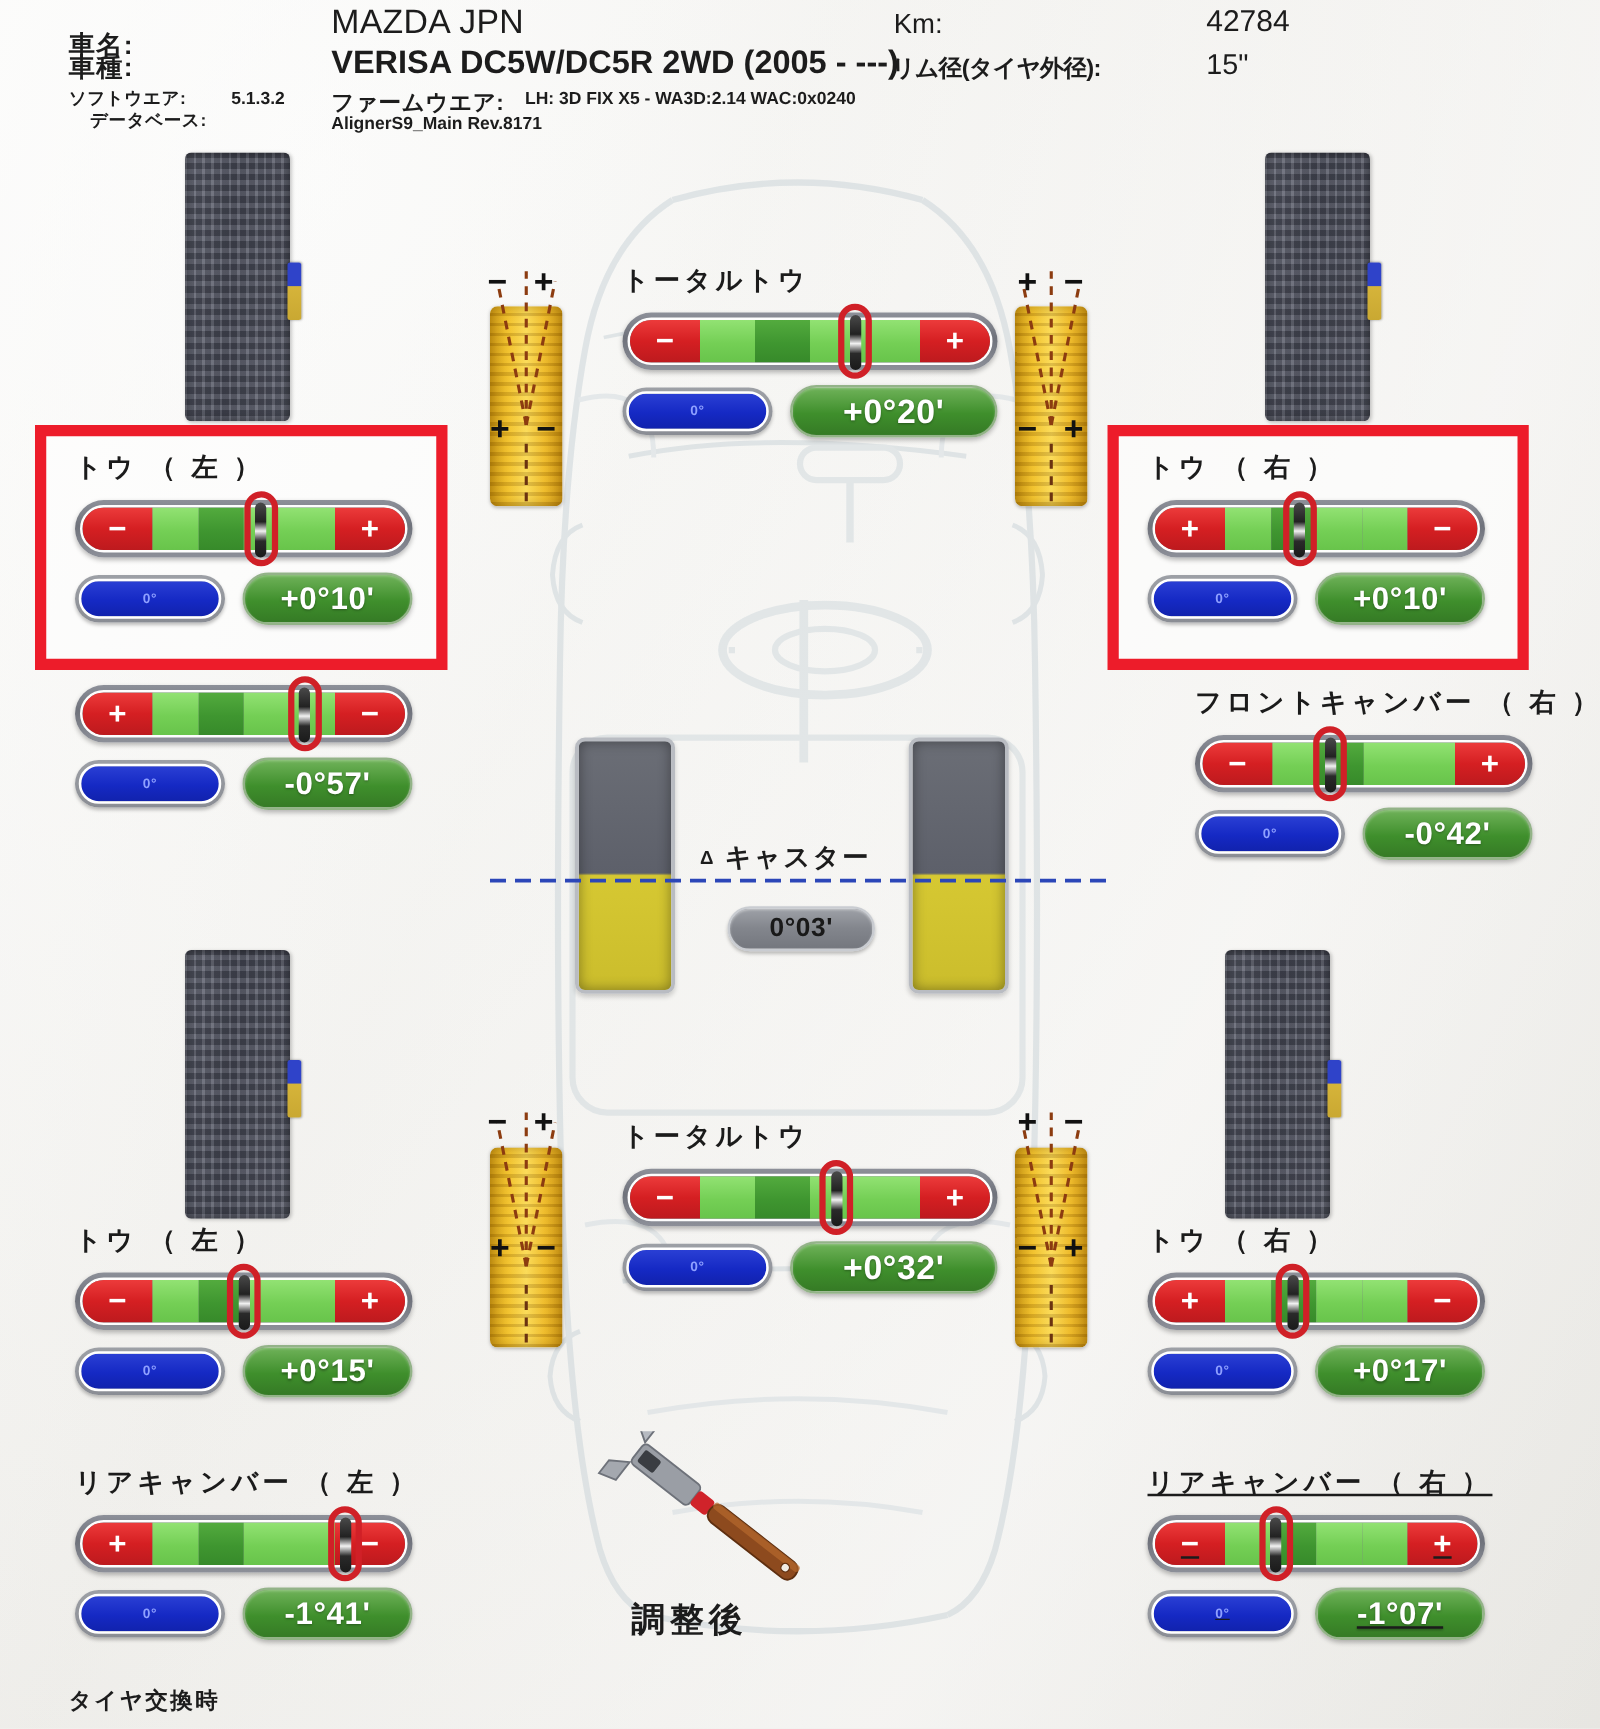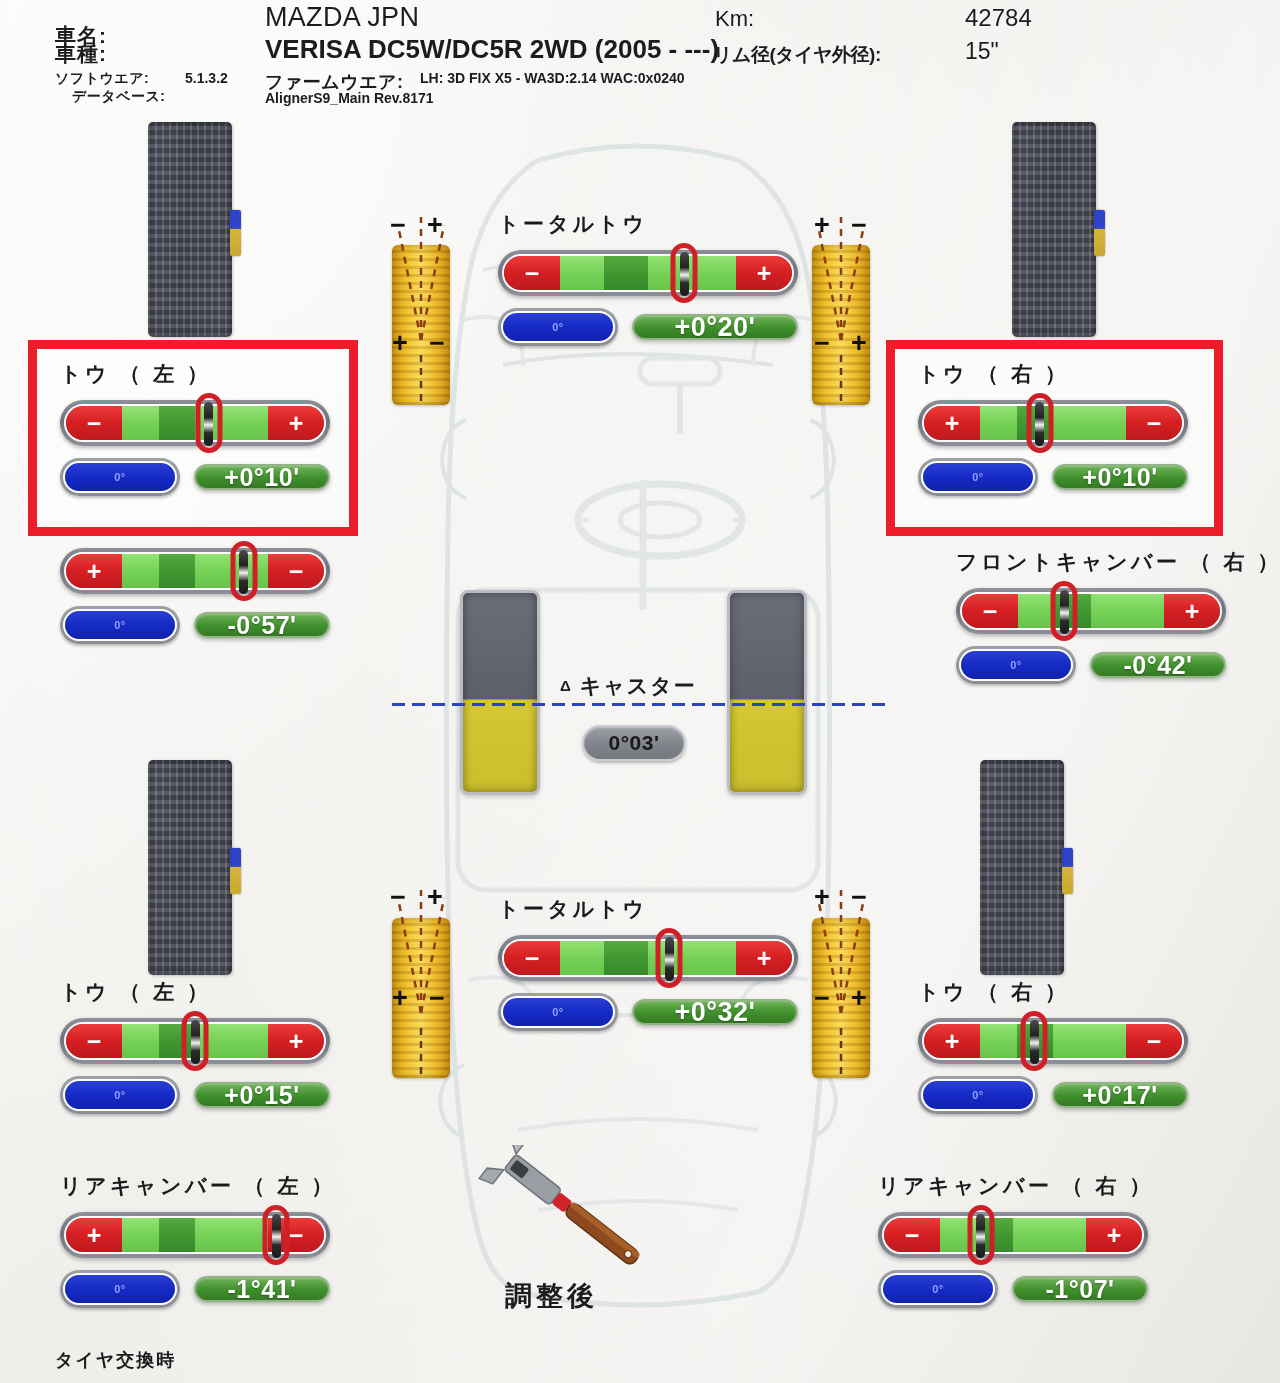--- a/index.html
+++ b/index.html
@@ -91,21 +91,21 @@
   .caster-line{
     position:absolute; left:392px; top:703px; width:500px; height:3px; z-index:3;
     background:repeating-linear-gradient(90deg,#2b46b8 0 13px, transparent 13px 20px);
   }
   .caster-label{
     position:absolute; left:560px; top:672px; font-size:21px; font-weight:800; z-index:4;
     letter-spacing:2px; white-space:nowrap;
   }
   .caster-tri{ display:inline-block; font-size:15px; margin-right:7px; vertical-align:2px;}
   .caster-pill{
-    position:absolute; left:582px; top:725px; width:104px; height:36px; border-radius:18px; z-index:4;
+    position:absolute; left:582px; top:725px; width:118px; height:36px; border-radius:18px; z-index:4;
     background:linear-gradient(180deg,#9ea1a7 0%, #83868d 48%, #74777e 100%);
     border:2px solid #c9ccd1; display:flex; align-items:center; justify-content:center;
     font-size:21px; font-weight:800; color:#191919; letter-spacing:.5px;
     box-shadow:0 2px 3px rgba(0,0,0,.25), inset 0 1px 2px rgba(255,255,255,.4);
   }
 
   
   .gauge{ position:absolute; width:270px; z-index:5; }
   .gauge .title{
     font-size:21px; font-weight:800; letter-spacing:3.5px; white-space:nowrap;
@@ -145,42 +145,42 @@
     background:linear-gradient(180deg,#9da0a6 0%,#8a8d94 100%); padding:3px;
     box-shadow:0 2px 3px rgba(0,0,0,.25);
   }
   .spec-pill .inner{
     width:100%; height:100%; border-radius:16px; border:2px solid #fff;
     background:linear-gradient(180deg,#2a3fd4 0%,#1529c4 55%,#1122ad 100%);
     display:flex; align-items:center; justify-content:center;
     color:#8fa0ff; font-size:11px; font-weight:700; letter-spacing:.5px;
   }
   .value-pill{
-    flex:1; height:26px; border-radius:21px;
+    flex:1; height:42px; border-radius:21px;
     background:linear-gradient(180deg,#6fb259 0%,#3f8f2c 55%,#357a25 100%);
     border:2px solid #93b388;
     display:flex; align-items:center; justify-content:center;
     color:#fff; font-size:25px; font-weight:800; letter-spacing:.5px;
     text-shadow:0 1px 2px rgba(0,0,0,.35);
     box-shadow:0 2px 4px rgba(0,0,0,.28), inset 0 1px 2px rgba(255,255,255,.25);
   }
   .gauge.wide{ width:300px; }
   .gauge.wide .value-pill{ font-size:27px; }
 
   
   #gauge-total-toe-front{ left:498px; top:210px; width:300px; }
   #gauge-toe-fl { left:60px;  top:360px; }
   #gauge-toe-fr { left:918px; top:360px; }
   #gauge-camber-fl{ left:60px;  top:548px; }
   #gauge-camber-fr{ left:956px; top:548px; }
   #gauge-total-toe-rear{ left:498px; top:895px; width:300px; }
   #gauge-toe-rl { left:60px;  top:978px; }
   #gauge-toe-rr { left:918px; top:978px; }
   #gauge-camber-rl{ left:60px;  top:1172px; }
-  #gauge-camber-rr{ left:878px; top:1172px; }
+  #gauge-camber-rr{ left:918px; top:1172px;text-decoration:underline; }
 
   
   .hl-box{ position:absolute; border:9px solid #ed1c2a; background:rgba(255,255,255,.55); z-index:4; }
   #hl-left { left:28px;  top:340px; width:330px; height:196px; }
   #hl-right{ left:886px; top:340px; width:337px; height:196px; }
 
   
   .wrench{ position:absolute; left:475px; top:1145px; width:190px; height:130px; z-index:5; }
   .caption-after{
     position:absolute; left:505px; top:1278px; font-size:27px; font-weight:800;

